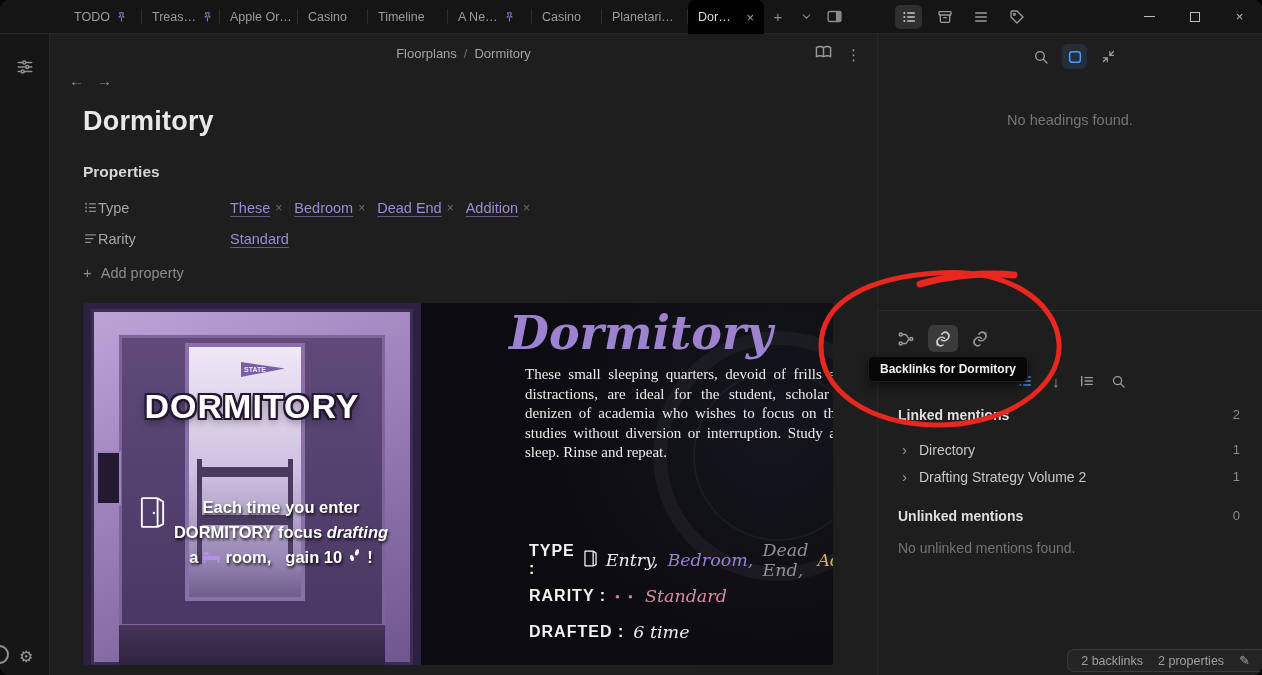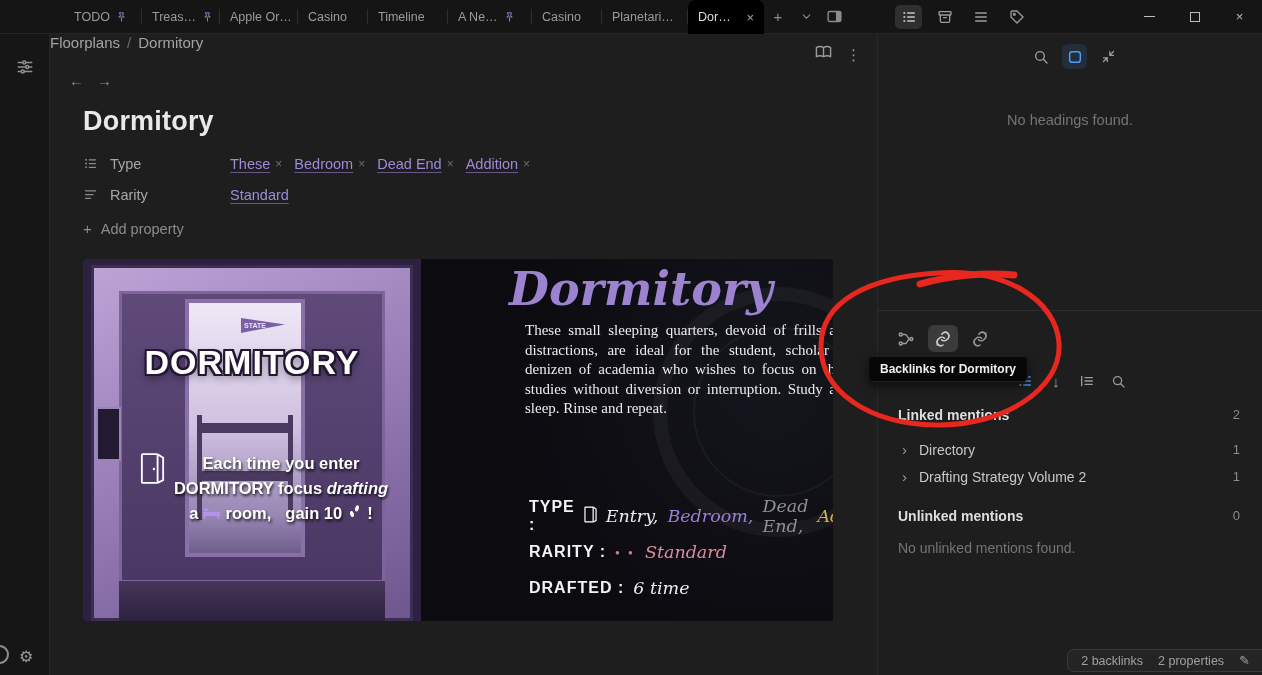--- a/index.html
+++ b/index.html
@@ -1,18 +1,18 @@
 <!DOCTYPE html>
 <html><head>
 <meta charset="utf-8">
 <style>
   * { margin:0; padding:0; box-sizing:border-box; }
   html,body { background:#050505; }
   .app { position:relative; width:1262px; height:675px; background:#1e1e1e; overflow:hidden;
-         font-family:"Liberation Sans",sans-serif; cursor:default; }
+         font-family:"Liberation Sans",sans-serif; cursor:default;border-radius:9px; }
 
   
   .titlebar { position:absolute; top:0; left:0; width:100%; height:34px; background:#151515;
               border-bottom:1px solid #262626; display:flex; z-index:10; }
   .tabs { display:flex; margin-left:64px; height:33px; }
   .tab { position:relative; display:flex; align-items:center; gap:6px; padding:0 10px; height:33px;
          font-size:12.5px; color:#9b9b9b; white-space:nowrap; overflow:hidden; }
   .tab:not(.active)::after { content:""; position:absolute; right:0; top:9px; height:15px; width:1px; background:#2e2e2e; }
   .tab.active { height:34px; background:#000000; color:#dcdcdc; border-radius:7px 7px 0 0; z-index:5; }
   .t0{width:78px}.t1{width:78px}.t2{width:78px}.t3{width:70px}.t4{width:80px}
@@ -30,31 +30,31 @@
 
   
   .workspace { position:absolute; top:34px; left:0; width:100%; height:641px; display:flex; }
   .ribbon { position:relative; width:50px; flex:none; background:#161616; border-right:1px solid #262626; }
   .r-top { position:absolute; top:24px; left:16px; color:#8f8f8f; }
   .r-gear { position:absolute; bottom:9px; left:19px; font-size:16px; color:#9a9a9a; }
   .r-moon { position:absolute; bottom:11px; left:-10px; width:19px; height:19px; border:2px solid #8f8f8f; border-radius:50%; }
 
   .pane { position:relative; width:827px; flex:none; background:#1e1e1e; overflow:hidden; }
   .nav-arrows { position:absolute; top:38px; left:19px; display:flex; gap:13px; font-size:15px; color:#8c8c8c; z-index:3; }
-  .breadcrumb { position:absolute; top:0; left:0; width:100%; font-size:15px; color:#a3a3a3; }
+  .breadcrumb { position:absolute; top:12px; left:0; width:100%; text-align:center; font-size:13px; color:#a3a3a3; }
   .bc-sep { color:#6b6b6b; margin:0 7px; }
   .vh-actions { position:absolute; top:10px; right:16px; display:flex; gap:14px; align-items:center; color:#9a9a9a; }
   .more-glyph { font-size:15px; }
 
   .note { position:absolute; top:44px; left:0; width:100%; padding-left:33px; }
   .note-title { font-size:27px; color:#e9e9e9; font-weight:700; margin-top:28px; letter-spacing:.2px; }
   .props-heading { margin-top:26px; font-size:15.5px; font-weight:700; color:#d6d6d6; }
   .props { margin-top:11px; }
   .prop-row { display:flex; align-items:center; height:31px; font-size:14.5px; }
-  .prop-key { display:flex; align-items:center; gap:12px; width:147px; color:#a6a6a6; }
+  .prop-key { display:flex; align-items:center; gap:0; width:147px; color:#a6a6a6; }
   .prop-key svg { color:#8c8c8c; flex:none; }
   .prop-vals { display:flex; align-items:center; }
   .plink { color:#9d8ad8; text-decoration:underline; text-decoration-color:rgba(157,138,216,.55); text-underline-offset:2.5px; }
   .rm { color:#6e6e6e; font-size:12px; margin:0 12px 0 5px; }
   .add-prop { margin-top:10px; display:flex; align-items:center; gap:9px; color:#8c8c8c; font-size:14.5px; }
   .add-plus { font-size:15px; }
 
   
   .embed { position:relative; margin-top:22px; width:750px; height:362px; background:#0b0b0f; border-radius:3px; overflow:hidden; }
   .scene { position:absolute; left:0; top:0; width:338px; height:100%; background:#2c2140; overflow:hidden; }
@@ -261,20 +261,21 @@
       <div class="vh-actions">
         <span><svg width="17" height="17" viewBox="0 0 24 24" fill="none" stroke="currentColor" stroke-width="2" stroke-linejoin="round">
               <path d="M2 5c3-1.8 7-1.8 10 0c3-1.8 7-1.8 10 0v13c-3-1.8-7-1.8-10 0c-3-1.8-7-1.8-10 0z"></path>
               <path d="M12 5v13"></path>
             </svg></span>
         <span class="more-glyph">⋮</span>
       </div>
 
       <div class="note">
         <h1 class="note-title">Dormitory</h1>
+        <div class="props-heading">Properties</div>
 
         <div class="props">
           <div class="prop-row">
             <div class="prop-key">
               <svg width="15" height="15" viewBox="0 0 24 24" fill="none" stroke="currentColor" stroke-width="2" stroke-linecap="round">
                   <circle cx="5" cy="6" r="0.6" fill="currentColor"></circle>
                   <circle cx="5" cy="12" r="0.6" fill="currentColor"></circle>
                   <circle cx="5" cy="18" r="0.6" fill="currentColor"></circle>
                   <path d="M10 6h10M10 12h10M10 18h10"></path>
                 </svg>

